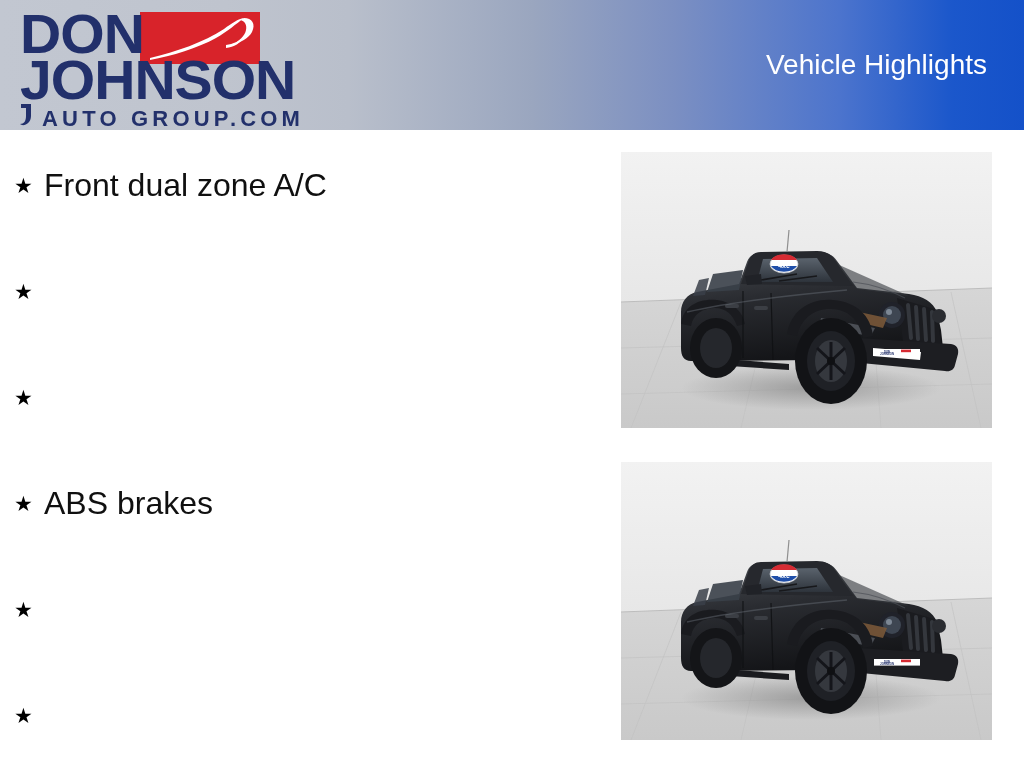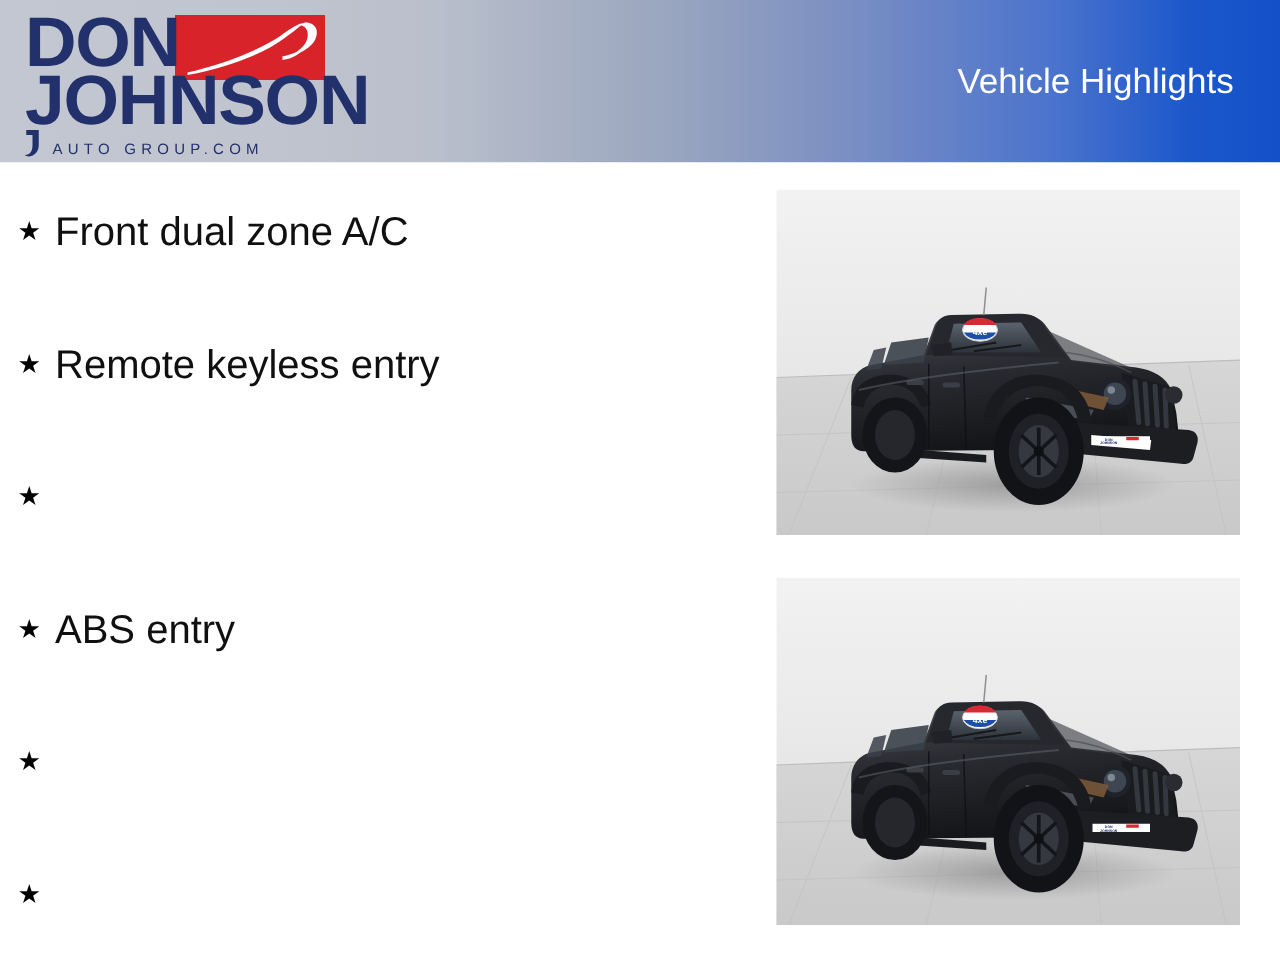--- a/index.html
+++ b/index.html
@@ -78,23 +78,23 @@
     color: #22306b;
     letter-spacing: -1px;
     transform: scaleX(1.02);
     transform-origin: left top;
     z-index: 3;
   }
   .logo-tagline {
     position: absolute;
     left: 30px;
     top: 104px;
-    font-size: 12px;
+    font-size: 22px;
     line-height: 18px;
-    font-weight: normal;
+    font-weight: bold;
     color: #22306b;
     letter-spacing: 4.2px;
     z-index: 3;
     white-space: nowrap;
   }
   .logo-hook {
     position: absolute;
     left: 7px;
     top: 96px;
     width: 22px;
@@ -205,28 +205,27 @@
 
 <div class="content">
 
   <ul class="highlights" id="highlights-list">
       <li class="highlight-row" style="top: 40px;">
         <span class="bullet-star">★</span>
         <span class="highlight-label">Front dual zone A/C</span>
       </li>
       <li class="highlight-row" style="top: 146px;">
         <span class="bullet-star">★</span>
-        <span class="highlight-label">Remote keyless entry</span>
       </li>
       <li class="highlight-row" style="top: 252px;">
         <span class="bullet-star">★</span>
       </li>
       <li class="highlight-row" style="top: 358px;">
         <span class="bullet-star">★</span>
-        <span class="highlight-label">ABS entry</span>
+        <span class="highlight-label">ABS brakes</span>
       </li>
       <li class="highlight-row" style="top: 464px;">
         <span class="bullet-star">★</span>
       </li>
       <li class="highlight-row" style="top: 570px;">
         <span class="bullet-star">★</span>
       </li>
     </ul>
 
   <div class="photo photo-1">

